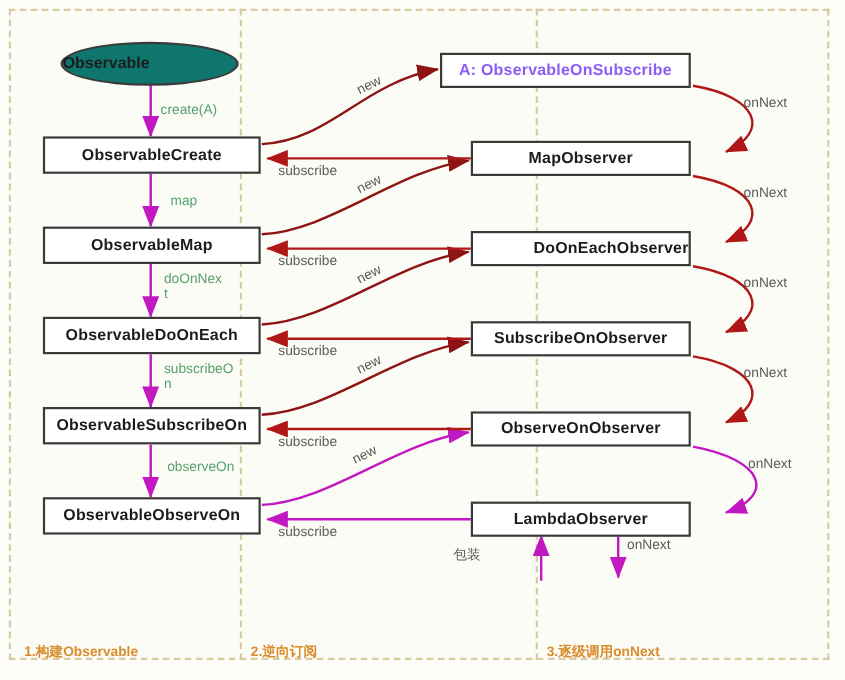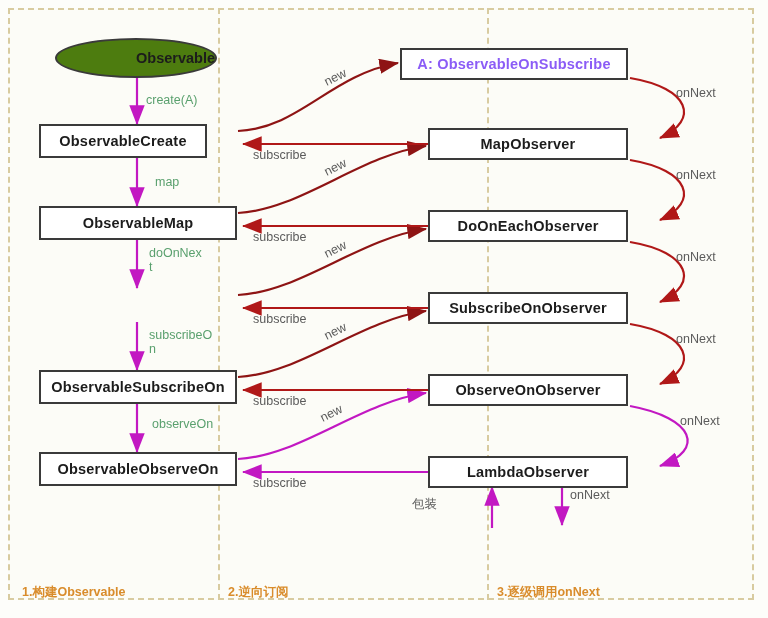--- a/index.html
+++ b/index.html
@@ -35,23 +35,23 @@
     font-size:14.5px;
     color:#1c1c1c;
     letter-spacing:.2px;
     white-space:nowrap;
   }
   .node.blue{color:#8b5cf6;}
   .ellipse{
     position:absolute;
     box-sizing:border-box;
     border:2px solid #3a3a3a;
-    background:#4d7c0f;
+    background:#0f766e;
     border-radius:50%;
-    display:flex;align-items:center;justify-content:flex-end;
+    display:flex;align-items:center;justify-content:flex-start;
     font-weight:bold;font-size:14.5px;color:#1c1c1c;
   }
 
   
   .lbl{
     position:absolute;
     font-size:12.5px;
     white-space:pre;
     line-height:1.12;
   }
@@ -125,46 +125,49 @@
     <path d="M630,406 C695,418 705,450 660,466" stroke="#c218c2" stroke-width="2.2" fill="none" marker-end="url(#ar-mag)"></path>
 
     <line x1="492" y1="528" x2="492" y2="487" stroke="#c218c2" stroke-width="2.2" fill="none" marker-end="url(#ar-mag)"></line>
     <line x1="562" y1="484" x2="562" y2="525" stroke="#c218c2" stroke-width="2.2" fill="none" marker-end="url(#ar-mag)"></line>
   </svg>
 
   <div class="ellipse" style="left:55px;top:38px;width:162px;height:40px;">
     <span>Observable</span>
   </div>
 
-  <div class="node" style="left:39px;top:124px;width:168px;height:34px;">
+  <div class="node" style="left:39px;top:124px;width:198px;height:34px;">
     <span>ObservableCreate</span>
   </div>
 
   <div class="node" style="left:39px;top:206px;width:198px;height:34px;">
     <span>ObservableMap</span>
   </div>
 
+  <div class="node" style="left:39px;top:288px;width:198px;height:34px;">
+    <span>ObservableDoOnEach</span>
+  </div>
 
   <div class="node" style="left:39px;top:370px;width:198px;height:34px;">
     <span>ObservableSubscribeOn</span>
   </div>
 
   <div class="node" style="left:39px;top:452px;width:198px;height:34px;">
     <span>ObservableObserveOn</span>
   </div>
 
   <div class="node blue" style="left:400px;top:48px;width:228px;height:32px;">
     <span>A: ObservableOnSubscribe</span>
   </div>
 
   <div class="node" style="left:428px;top:128px;width:200px;height:32px;">
     <span>MapObserver</span>
   </div>
 
-  <div class="node" style="left:428px;top:210px;width:200px;height:32px;">
+  <div class="node" style="left:428px;top:210px;width:200px;height:32px;justify-content:flex-end;">
     <span>DoOnEachObserver</span>
   </div>
 
   <div class="node" style="left:428px;top:292px;width:200px;height:32px;text-align:center;">
     <span>SubscribeOnObserver</span>
   </div>
 
   <div class="node" style="left:428px;top:374px;width:200px;height:32px;">
     <span>ObserveOnObserver</span>
   </div>

